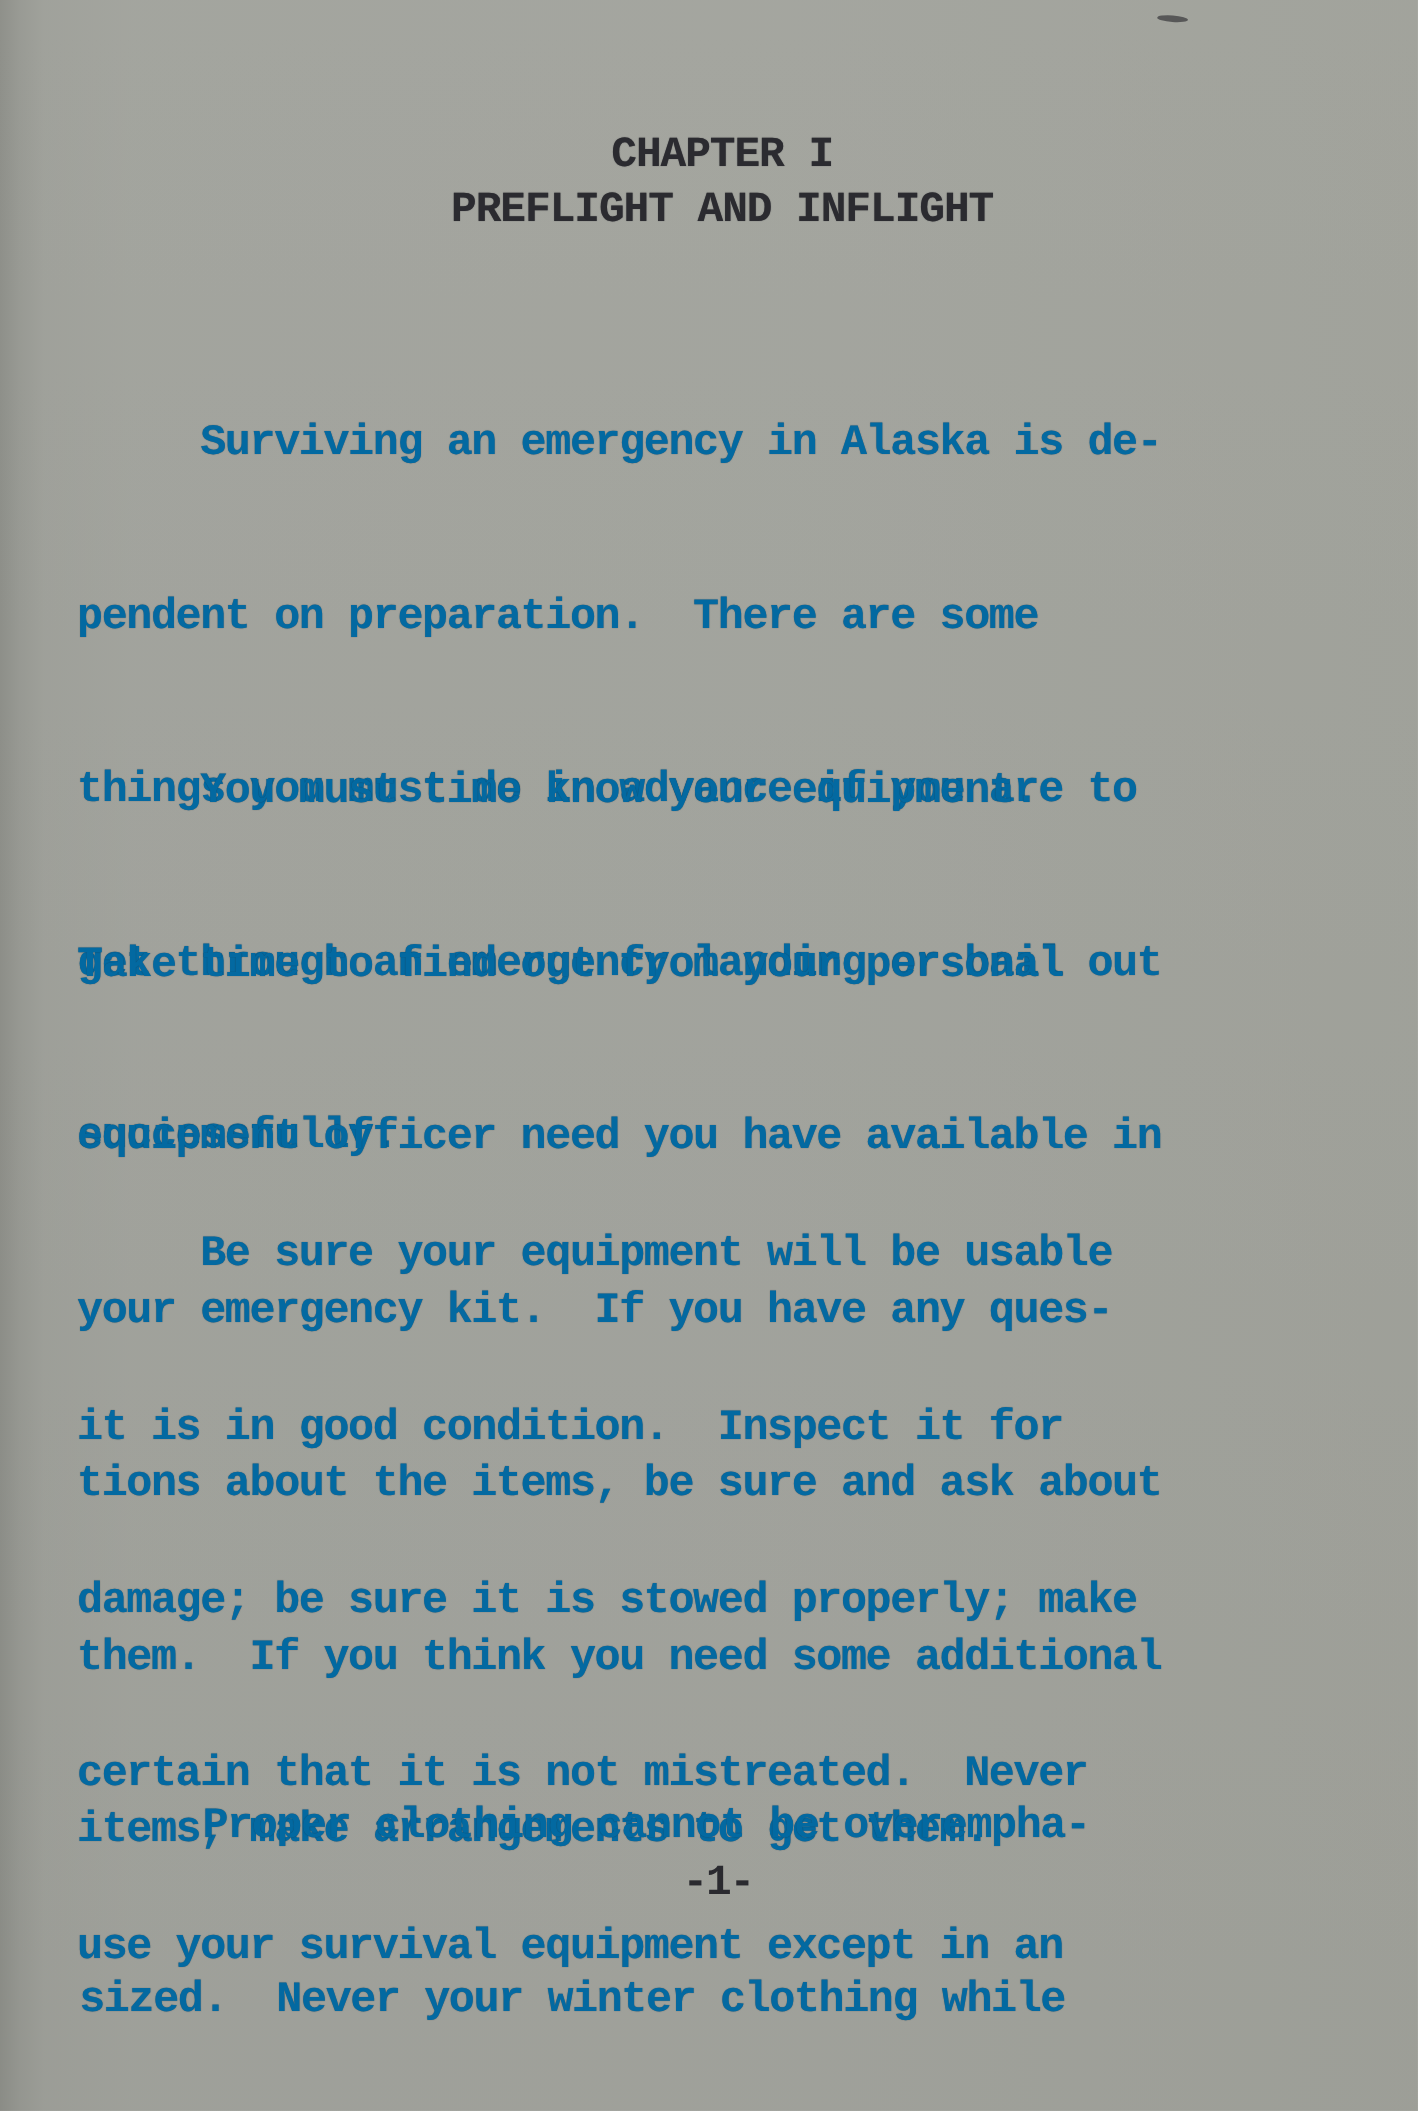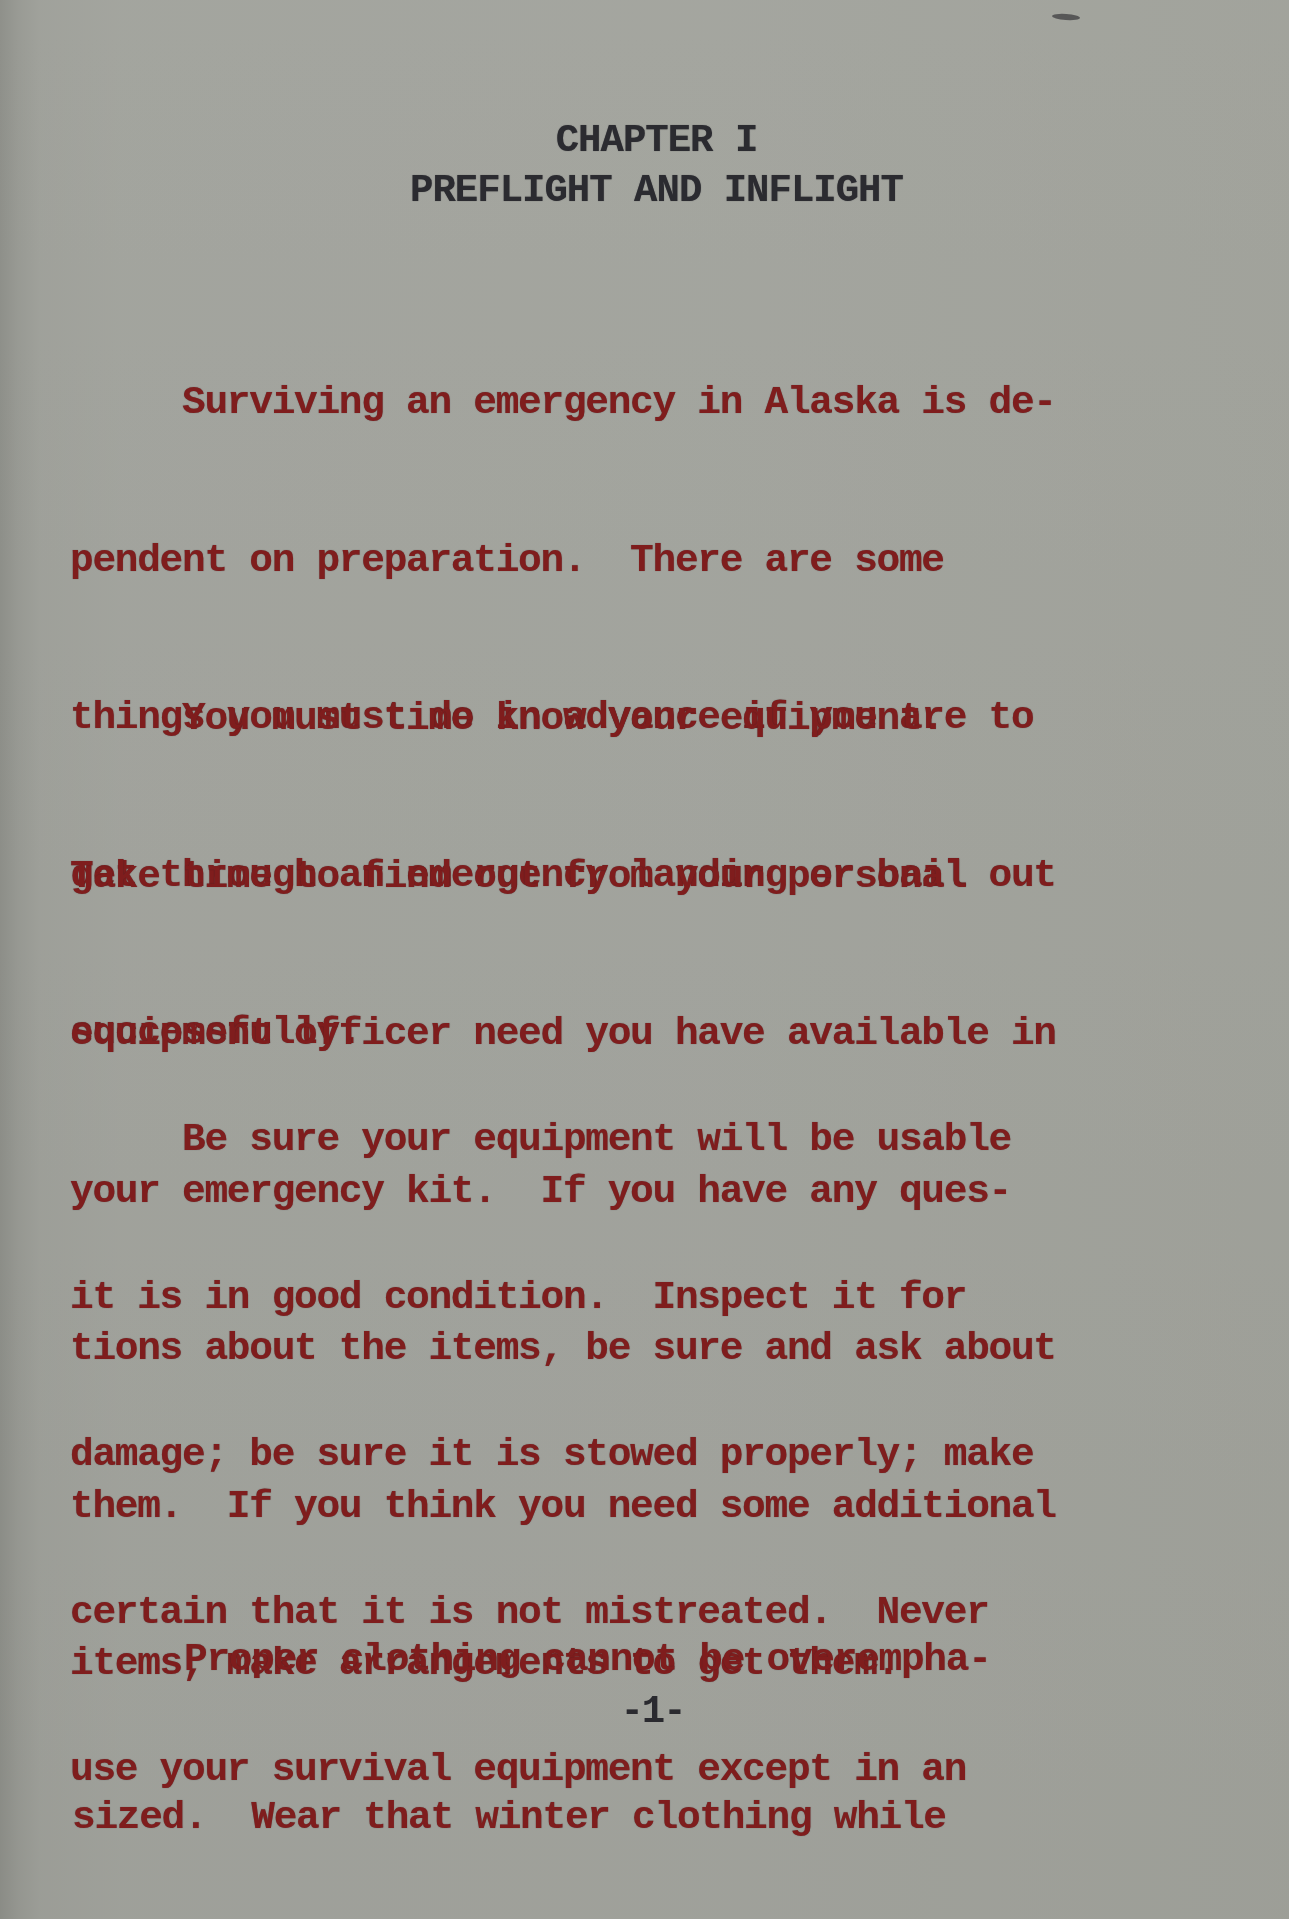--- a/index.html
+++ b/index.html
@@ -50,21 +50,21 @@
     .chapter-title { top: 172px; left: 12px; }
     .paragraph {
       position: absolute;
       left: 70px;
       width: 1180px;
       font-size: 39.5px;
       font-weight: bold;
       line-height: 52.5px;
       letter-spacing: -1.3px;
       white-space: pre;
-      color: #7f1d1d;
+      color: #0369a1;
       text-shadow: 0 0 1px rgba(40,40,45,0.55);
     }
     .line { display: block; }
     .p1 { top: 272px; }
     .p2 { top: 588px; }
     .p3 { top: 1009px; }
     .p4 { top: 1529px; left: 72px; }
     .page-number {
       position: absolute;
       top: 1690px;
@@ -113,18 +113,18 @@
     <span class="line">damage; be sure it is stowed properly; make</span>
     <span class="line">certain that it is not mistreated.  Never</span>
     <span class="line">use your survival equipment except in an</span>
     
     
     
   </div>
 
   <div class="paragraph p4">
     <span class="line">     Proper clothing cannot be overempha-</span>
-    <span class="line">sized.  Wear that winter clothing while</span>
+    <span class="line">sized.  Never your winter clothing while</span>
   </div>
 
   <div class="page-number">-1-</div>
 
 </div>
 
 </body></html>

